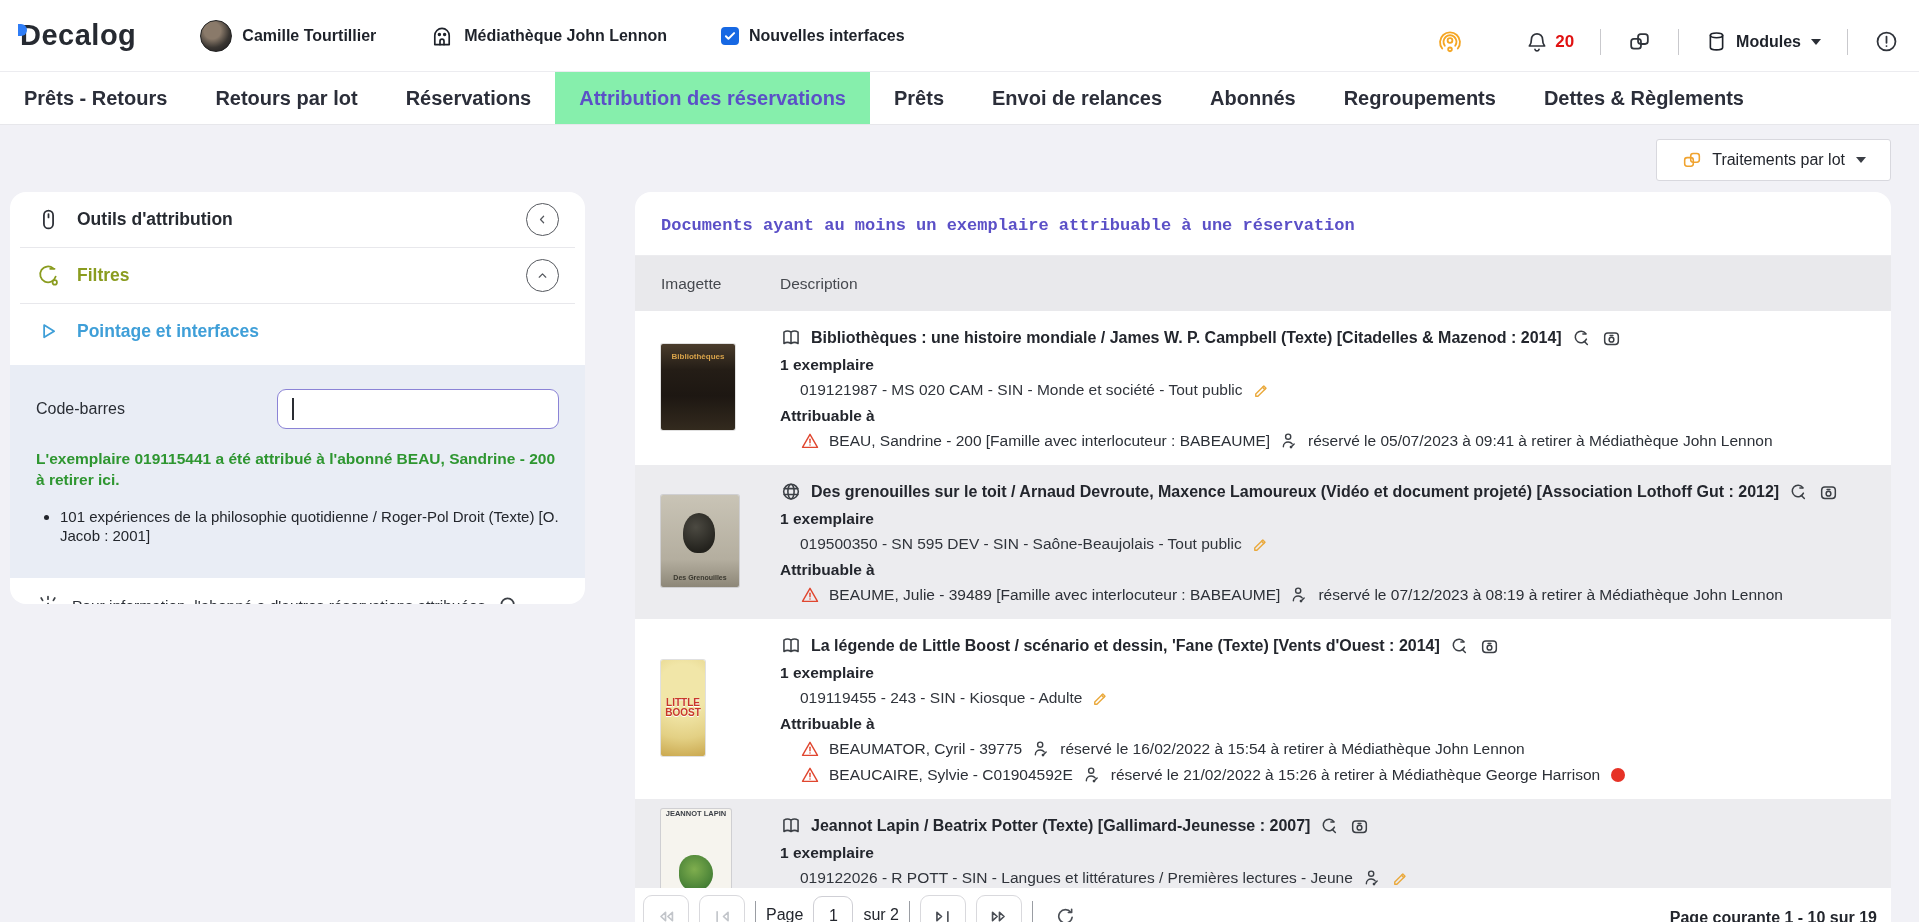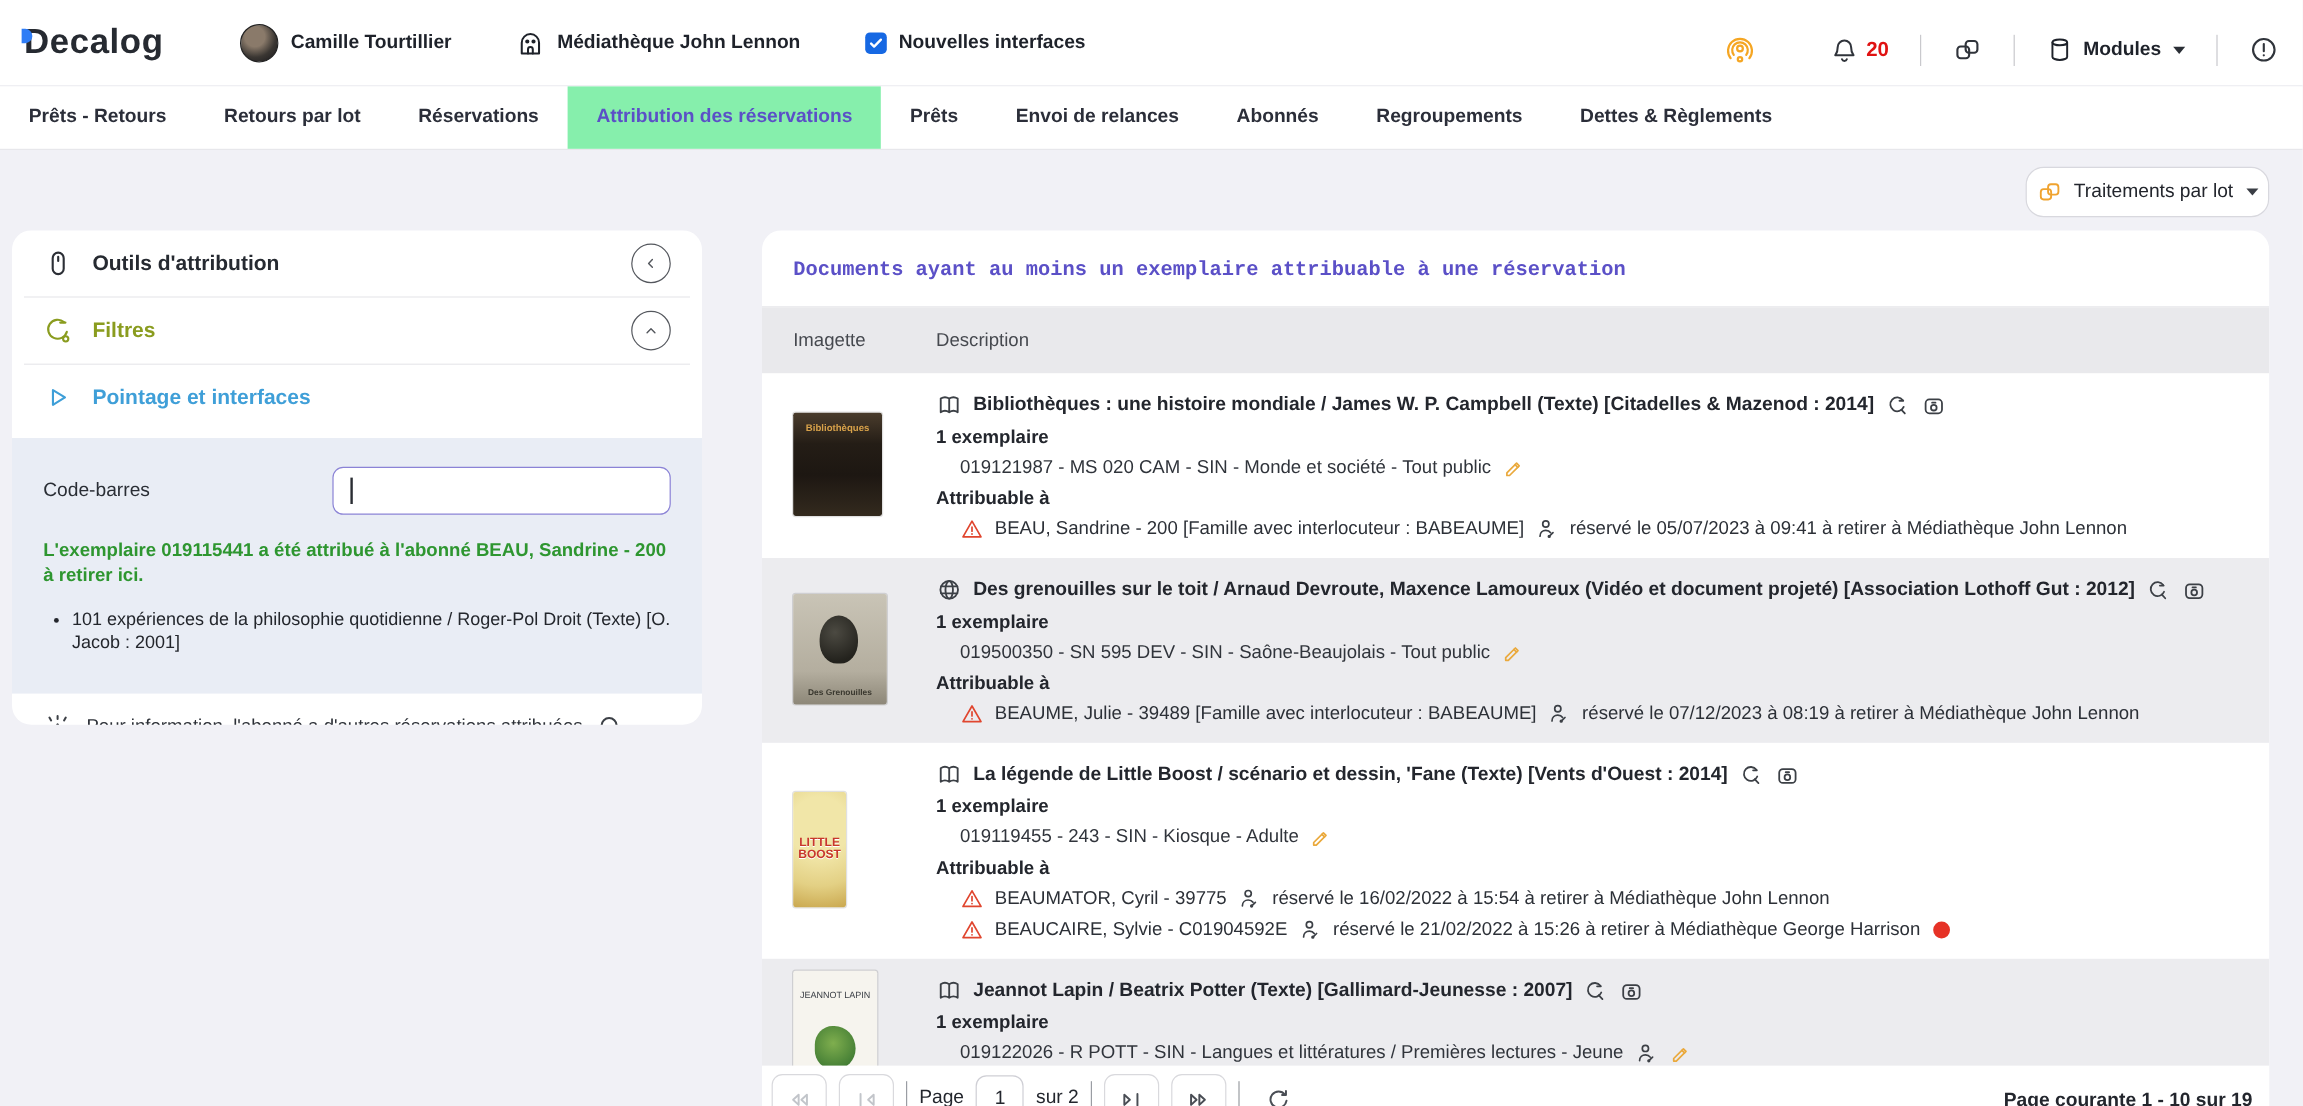--- a/index.html
+++ b/index.html
@@ -28,27 +28,27 @@
   .badge{color:#e01212;font-weight:700;font-size:17px;}
   .modules{display:flex;align-items:center;gap:8px;font-weight:700;font-size:16px;color:#1e222a;}
   .caret{width:0;height:0;border-left:5px solid transparent;border-right:5px solid transparent;border-top:6px solid #2a2e35;margin-left:2px;}
   .target-icon{color:#f5a623;margin-right:36px;}
 
   
   .tabsbar{
     position:absolute;left:0;top:72px;width:1919px;height:52px;background:#fff;
     border-bottom:1px solid #e7e7eb;display:flex;align-items:stretch;padding-left:0;
   }
-  .tab{display:flex;align-items:center;padding:0 24px;font-size:16px;font-weight:600;color:#2b2e39;white-space:nowrap;cursor:pointer;}
+  .tab{display:flex;align-items:center;padding:0 24px;font-size:20px;font-weight:600;color:#2b2e39;white-space:nowrap;cursor:pointer;}
   .tab.active{background:#86efac;color:#5b50c7;}
 
   
   .batch-btn{
-    position:absolute;right:28px;top:139px;height:42px;background:#fff;border:1px solid #d8d8de;border-radius:15px;
-    display:flex;align-items:center;gap:9px;padding:0 8px;font-size:16px;color:#23262d;box-sizing:border-box;
+    position:absolute;right:28px;top:139px;height:42px;background:#fff;border:1px solid #d8d8de;border-radius:3px;
+    display:flex;align-items:center;gap:9px;padding:0 24px;font-size:16px;color:#23262d;box-sizing:border-box;
   }
   .batch-btn .caret{border-top-color:#3a3e45;}
 
   
   .sidebar{
     position:absolute;left:10px;top:192px;width:575px;height:412px;background:#fff;border-radius:16px;overflow:hidden;
   }
   .side-row{display:flex;align-items:center;gap:16px;height:55px;padding:0 26px;}
   .side-row .lbl{font-size:17.5px;font-weight:700;color:#262a31;flex:1;}
   .side-row .lbl.olive{color:#8a9c1f;}
@@ -77,21 +77,21 @@
   .thumb-col{width:119px;flex:0 0 119px;display:flex;align-items:center;}
   .thumb{border-radius:2px;box-shadow:0 0 0 1px rgba(0,0,0,.12);overflow:hidden;display:flex;flex-direction:column;align-items:center;}
   .cover1{width:74px;height:86px;background:linear-gradient(180deg,#4a3c2c 0%,#241d16 30%,#1d1712 60%,#332a1e 100%);}
   .cover1 span{font-size:8px;color:#d8a24a;margin-top:8px;font-weight:700;}
   .cover2{width:78px;height:92px;background:linear-gradient(180deg,#c9c4b6 0%,#b4ae9f 70%,#8d8778 100%);position:relative;}
   .cover2::before{content:"";position:absolute;left:22px;top:18px;width:32px;height:40px;border-radius:50% 50% 45% 45%;background:radial-gradient(circle at 40% 35%,#4c4a42,#23221d 75%);}
   .cover2 span{position:absolute;bottom:6px;font-size:7px;color:#3a382f;font-weight:700;}
   .cover3{width:44px;height:96px;background:radial-gradient(circle at 50% 30%,#f1e6a8 0 35%,#e3d084 70%,#caa84f 100%);justify-content:center;}
   .cover3 span{font-size:10px;line-height:1;color:#c8372b;font-weight:700;text-align:center;text-shadow:0 1px 0 #fff;}
   .cover4{width:70px;height:92px;background:#f6f4ee;position:relative;}
-  .cover4 span{font-size:7.5px;color:#3b3f46;font-weight:400;margin-top:16px;}
+  .cover4 span{font-size:7.5px;color:#3b3f46;font-weight:700;}
   .cover4::after{content:"";position:absolute;left:18px;bottom:10px;width:34px;height:36px;border-radius:50% 60% 55% 50%;background:radial-gradient(circle at 45% 40%,#7fae4e,#3f7a33 80%);}
   .desc{flex:1;min-width:0;}
   .title-line{display:flex;align-items:center;gap:9px;margin:6px 0 4px;color:#23262d;}
   .title-line .doc-title{font-size:16px;font-weight:700;white-space:nowrap;overflow:hidden;text-overflow:ellipsis;max-width:1020px;}
   .title-line .mini{color:#3c4046;flex:0 0 auto;}
   .blabel{font-size:15.5px;font-weight:700;color:#23262d;margin:7px 0 6px;}
   .copy-line{display:flex;align-items:center;gap:9px;margin:4px 0 4px 20px;font-size:15.5px;color:#30343b;}
   .pencil{color:#eaa93c;}
   .hold-line{display:flex;align-items:center;gap:9px;margin:6px 0 2px 20px;font-size:15.5px;color:#2c3037;white-space:nowrap;}
   .warn{color:#e0462f;flex:0 0 auto;}

